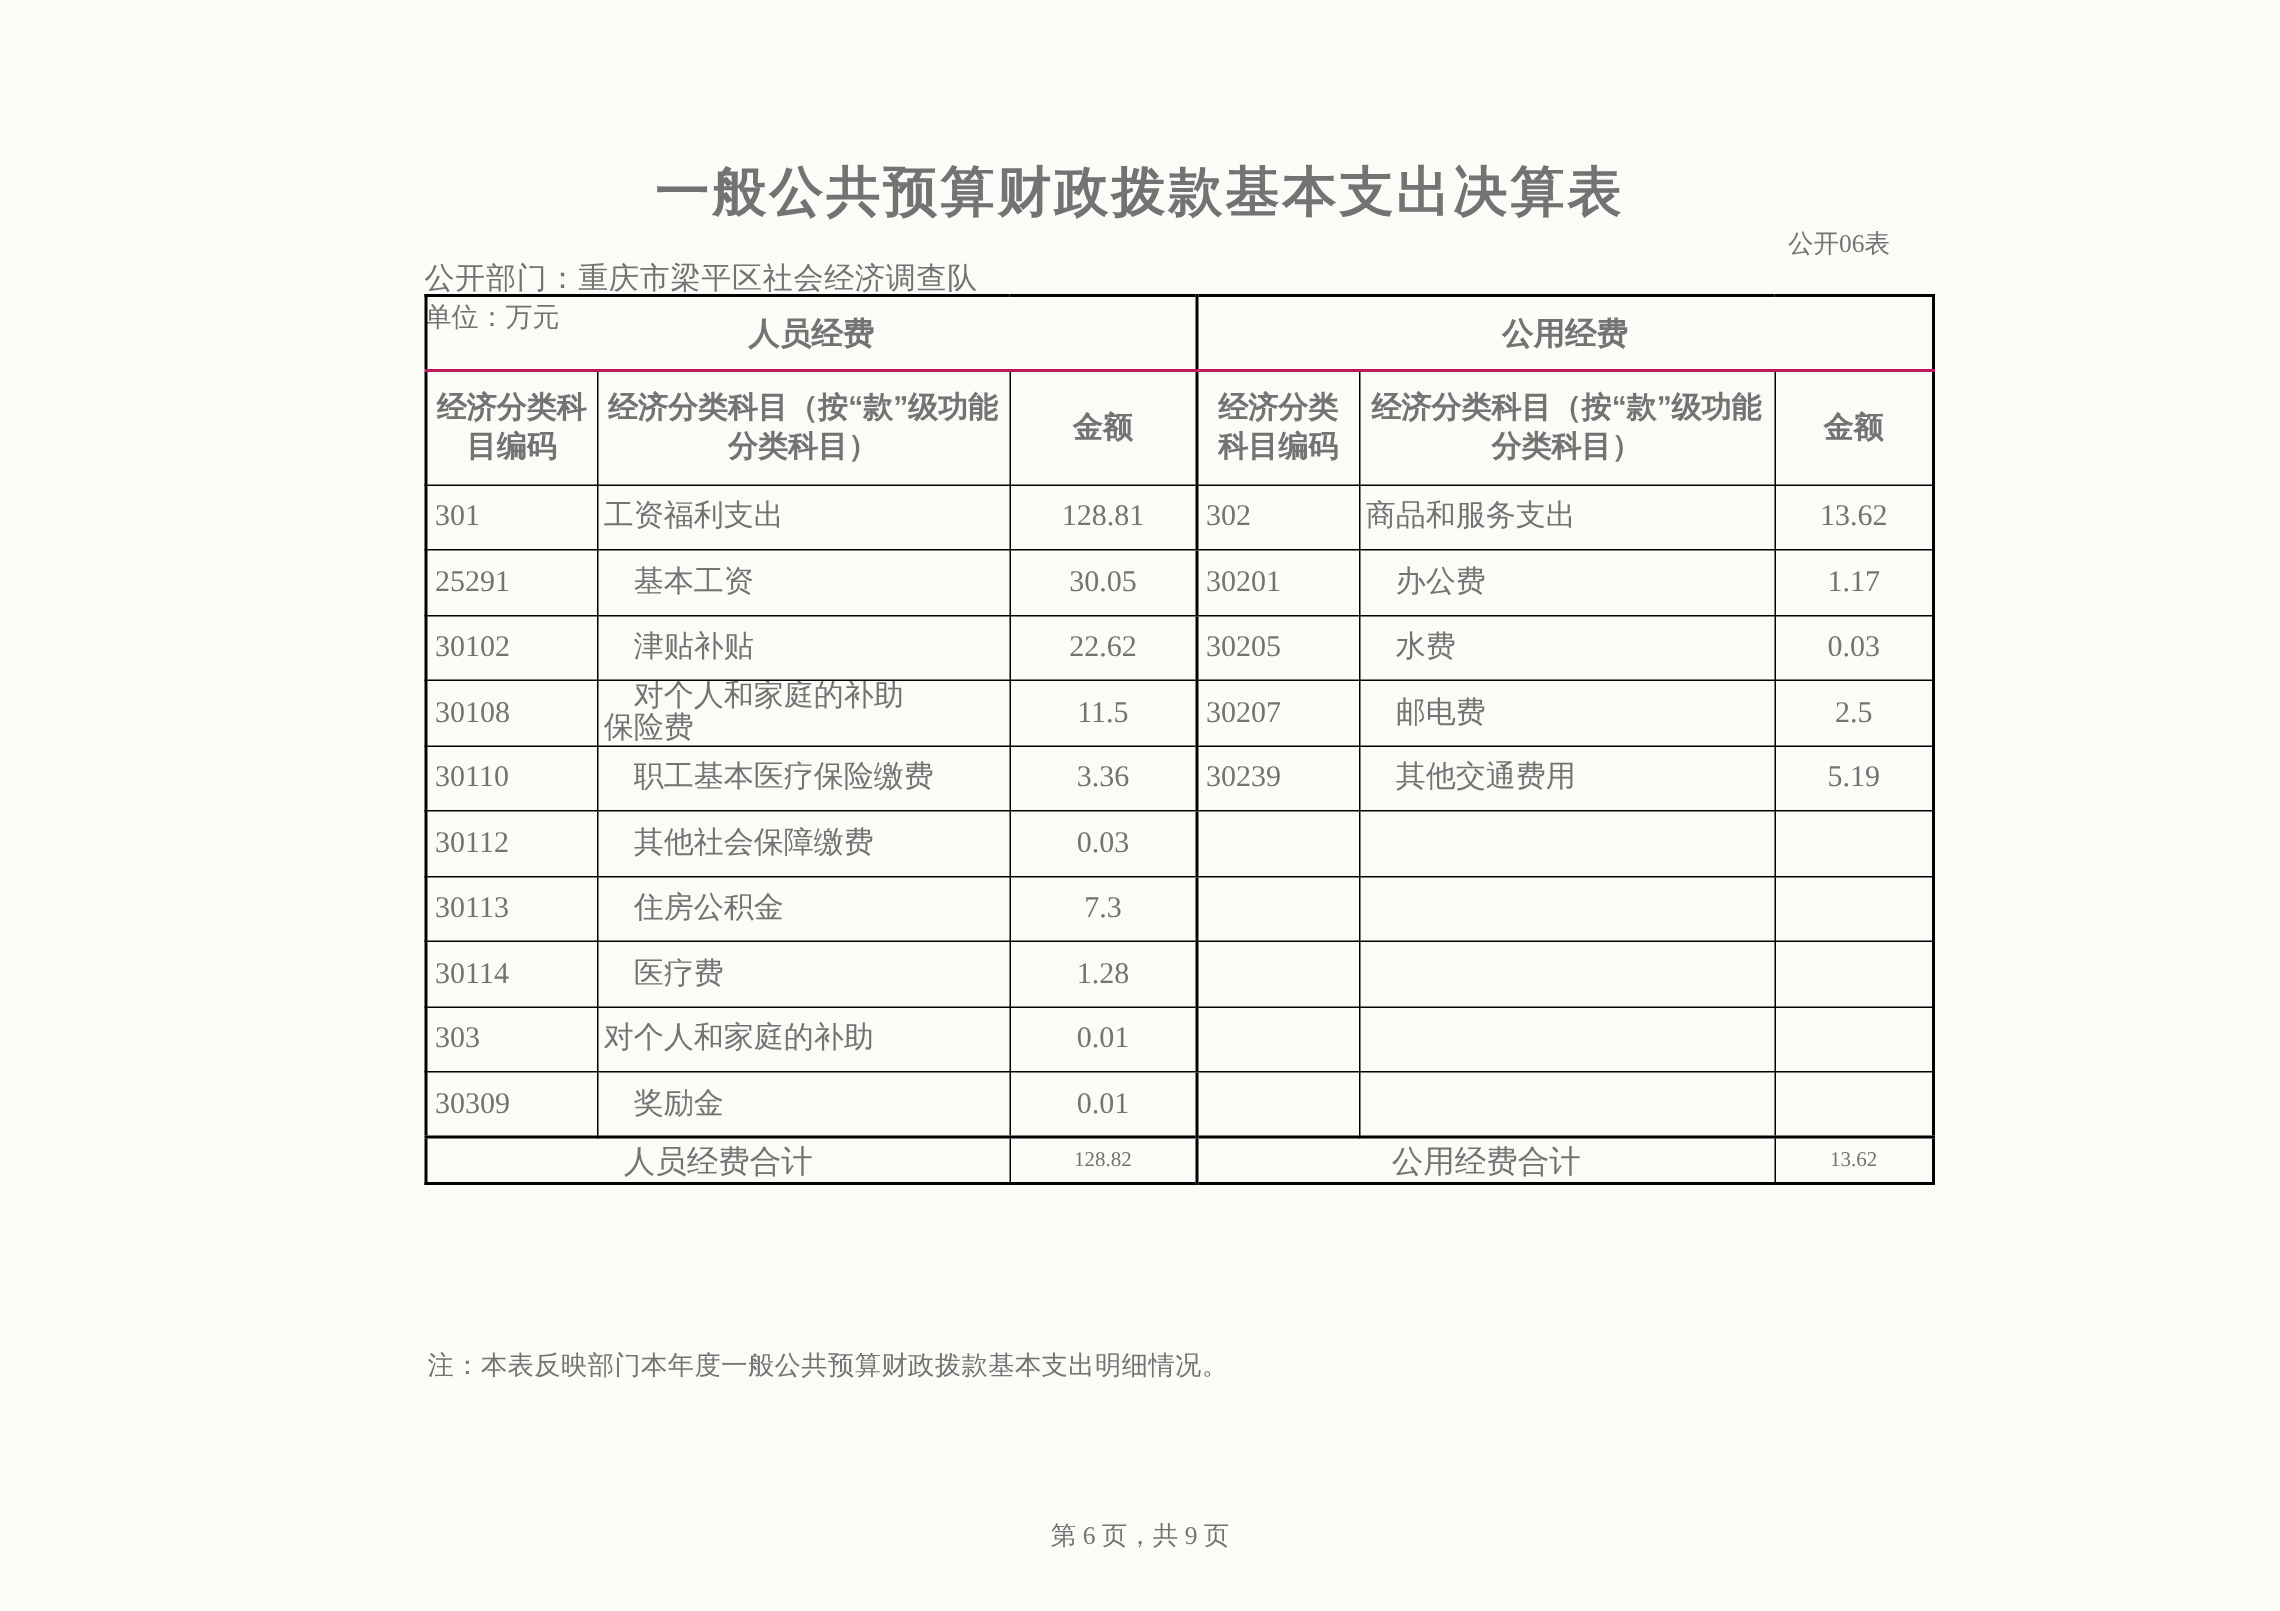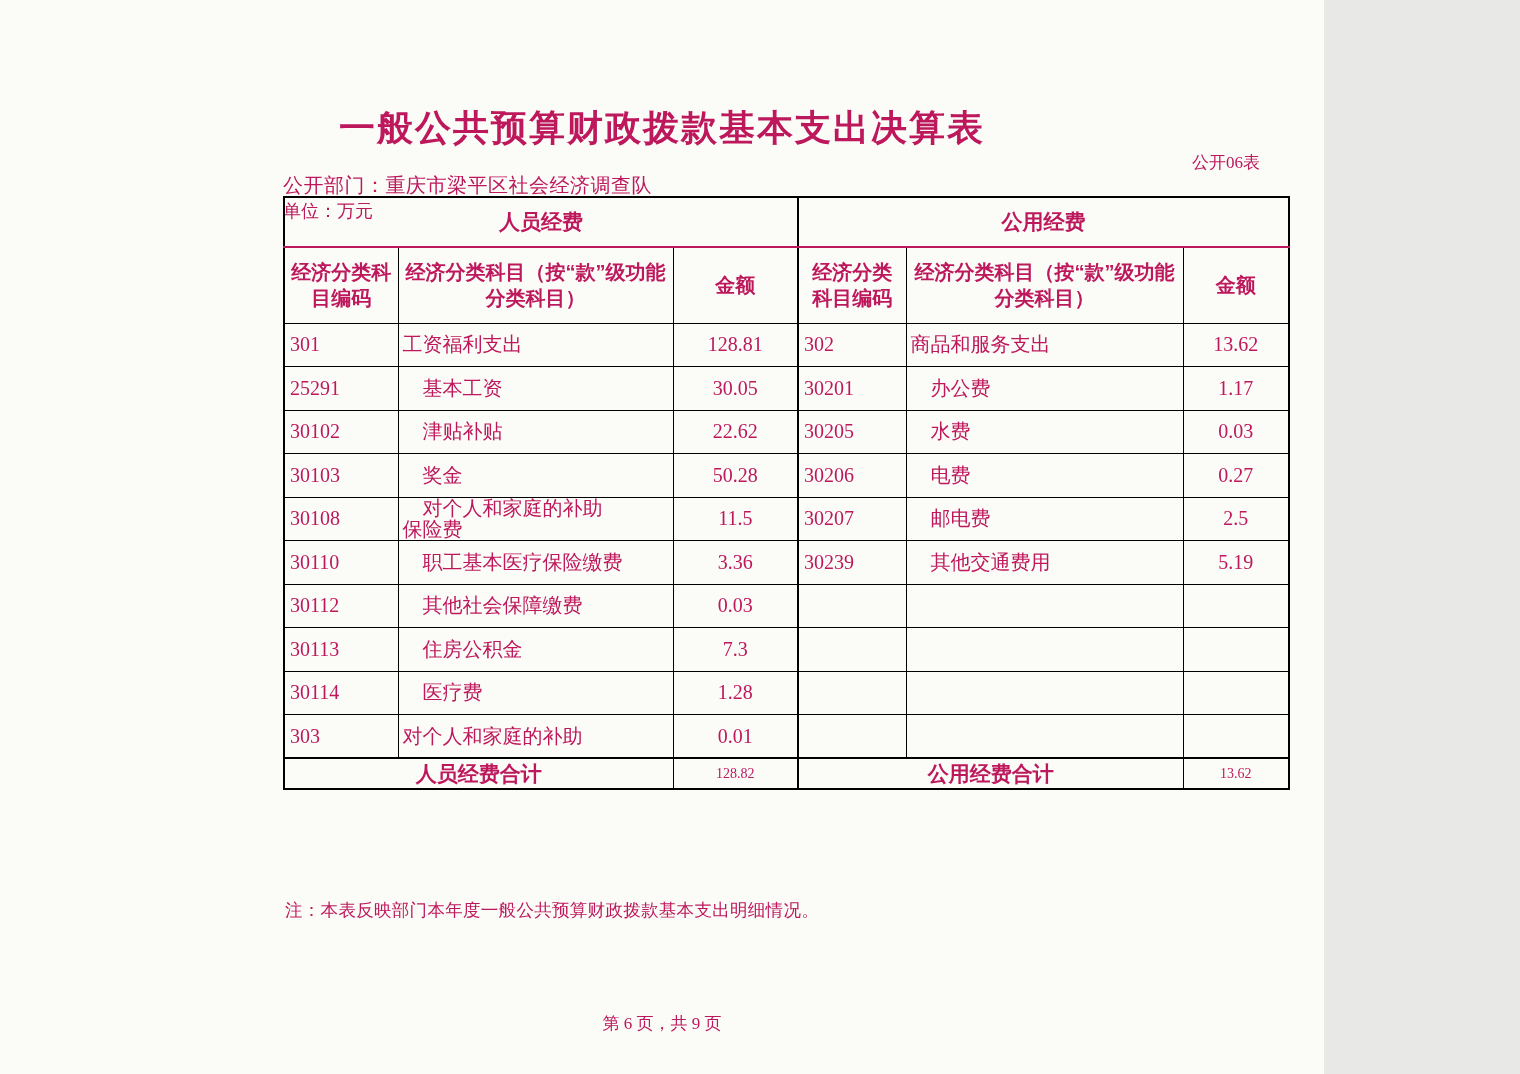--- a/index.html
+++ b/index.html
@@ -1,22 +1,22 @@
 <!DOCTYPE html>
 <html><head>
 <meta charset="utf-8">
 <style>
   * { margin: 0; padding: 0; box-sizing: border-box; }
   html, body { background: #e8e8e6; }
   #page {
     position: relative;
-    width: 1324px;
+    width: 1520px;
     height: 1074px;
     background: #fbfbf7;
-    color: #be185d;
+    color: #737373;
     font-family: "Liberation Serif", "DejaVu Serif", serif;
     overflow: hidden;
   }
   .doc-title {
     position: absolute;
     left: 0; top: 104px;
     width: 100%;
     text-align: center;
     font-size: 36px;
     font-weight: bold;
@@ -89,21 +89,21 @@
   }
   td.amount {
     font-size: 20px;
     text-align: center;
   }
   .mid { border-left: 2px solid #000 !important; }
   tr.total-row { height: 31px; }
   tr.total-row td { border-top: 2px solid #000; }
   td.total-label {
     font-family: "Liberation Sans", "DejaVu Sans", sans-serif;
-    font-weight: bold;
+    font-weight: normal;
     font-size: 21px;
     text-align: center;
   }
   td.total-amount {
     font-size: 14px;
     text-align: center;
   }
   .note-line {
     position: absolute;
     left: 285px; top: 898px;
@@ -174,28 +174,20 @@
         </tr>
         <tr class="data-row">
           <td class="code">30102</td>
           <td class="subject">　津贴补贴</td>
           <td class="amount">22.62</td>
           <td class="code mid">30205</td>
           <td class="subject">　水费</td>
           <td class="amount">0.03</td>
         </tr>
         <tr class="data-row">
-          <td class="code">30103</td>
-          <td class="subject">　奖金</td>
-          <td class="amount">50.28</td>
-          <td class="code mid">30206</td>
-          <td class="subject">　电费</td>
-          <td class="amount">0.27</td>
-        </tr>
-        <tr class="data-row">
           <td class="code">30108</td>
           <td class="subject">　对个人和家庭的补助
 保险费</td>
           <td class="amount">11.5</td>
           <td class="code mid">30207</td>
           <td class="subject">　邮电费</td>
           <td class="amount">2.5</td>
         </tr>
         <tr class="data-row">
           <td class="code">30110</td>
@@ -225,20 +217,28 @@
           <td class="code">30114</td>
           <td class="subject">　医疗费</td>
           <td class="amount">1.28</td>
           <td class="code mid"></td>
           <td class="subject"></td>
           <td class="amount"></td>
         </tr>
         <tr class="data-row">
           <td class="code">303</td>
           <td class="subject">对个人和家庭的补助</td>
+          <td class="amount">0.01</td>
+          <td class="code mid"></td>
+          <td class="subject"></td>
+          <td class="amount"></td>
+        </tr>
+        <tr class="data-row">
+          <td class="code">30309</td>
+          <td class="subject">　奖励金</td>
           <td class="amount">0.01</td>
           <td class="code mid"></td>
           <td class="subject"></td>
           <td class="amount"></td>
         </tr>
       </tbody>
     <tbody>
       <tr class="total-row">
         <td colspan="2" class="total-label">人员经费合计</td>
         <td class="total-amount">128.82</td>

